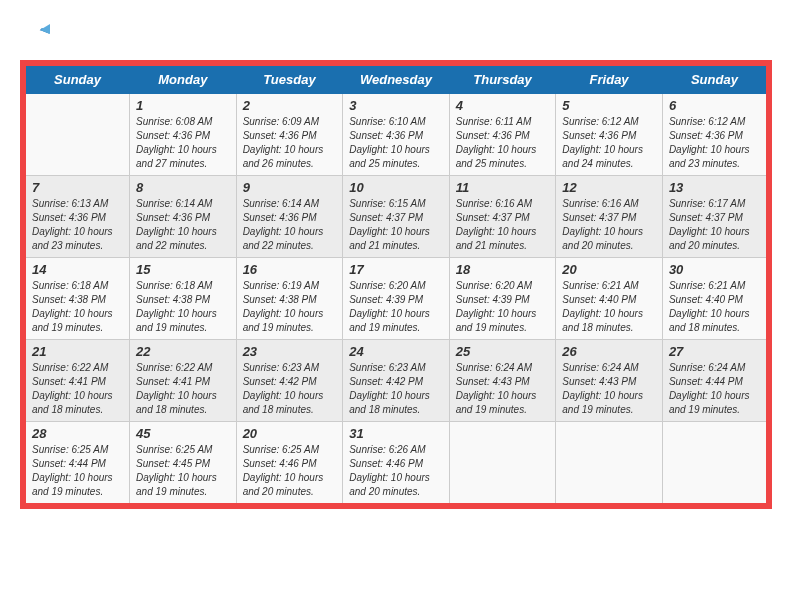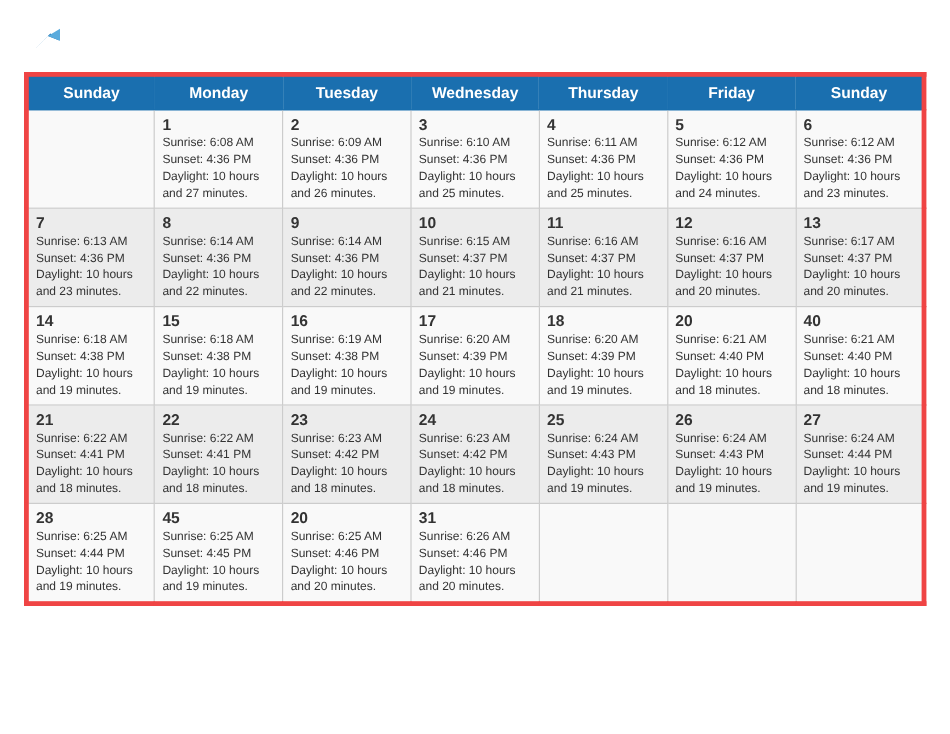--- a/index.html
+++ b/index.html
@@ -43,21 +43,22 @@
       font-weight: bold;
       color: #333;
     }
     .location-title {
       font-size: 16px;
       color: #555;
     }
     .calendar {
       width: 100%;
       border-collapse: collapse;
-      border: 4px solid #ef4444;
+      border: 6px solid #ef4444;
+      font-style: italic;
     }
     .calendar thead tr th {
       background-color: #1a6faf;
       color: #fff;
       text-align: center;
       padding: 6px 4px;
       font-size: 13px;
       border: 1px solid #1a6faf;
     }
     .calendar tbody tr td {
@@ -197,21 +198,21 @@
         </td>
         <td>
           <span class="day-number">18</span>
           <div class="day-info">Sunrise: 6:20 AM<br>Sunset: 4:39 PM<br>Daylight: 10 hours<br>and 19 minutes.</div>
         </td>
         <td>
           <span class="day-number">20</span>
           <div class="day-info">Sunrise: 6:21 AM<br>Sunset: 4:40 PM<br>Daylight: 10 hours<br>and 18 minutes.</div>
         </td>
         <td>
-          <span class="day-number">40</span>
+          <span class="day-number">30</span>
           <div class="day-info">Sunrise: 6:21 AM<br>Sunset: 4:40 PM<br>Daylight: 10 hours<br>and 18 minutes.</div>
         </td>
       </tr>
       <tr>
         <td>
           <span class="day-number">21</span>
           <div class="day-info">Sunrise: 6:22 AM<br>Sunset: 4:41 PM<br>Daylight: 10 hours<br>and 18 minutes.</div>
         </td>
         <td>
           <span class="day-number">22</span>

